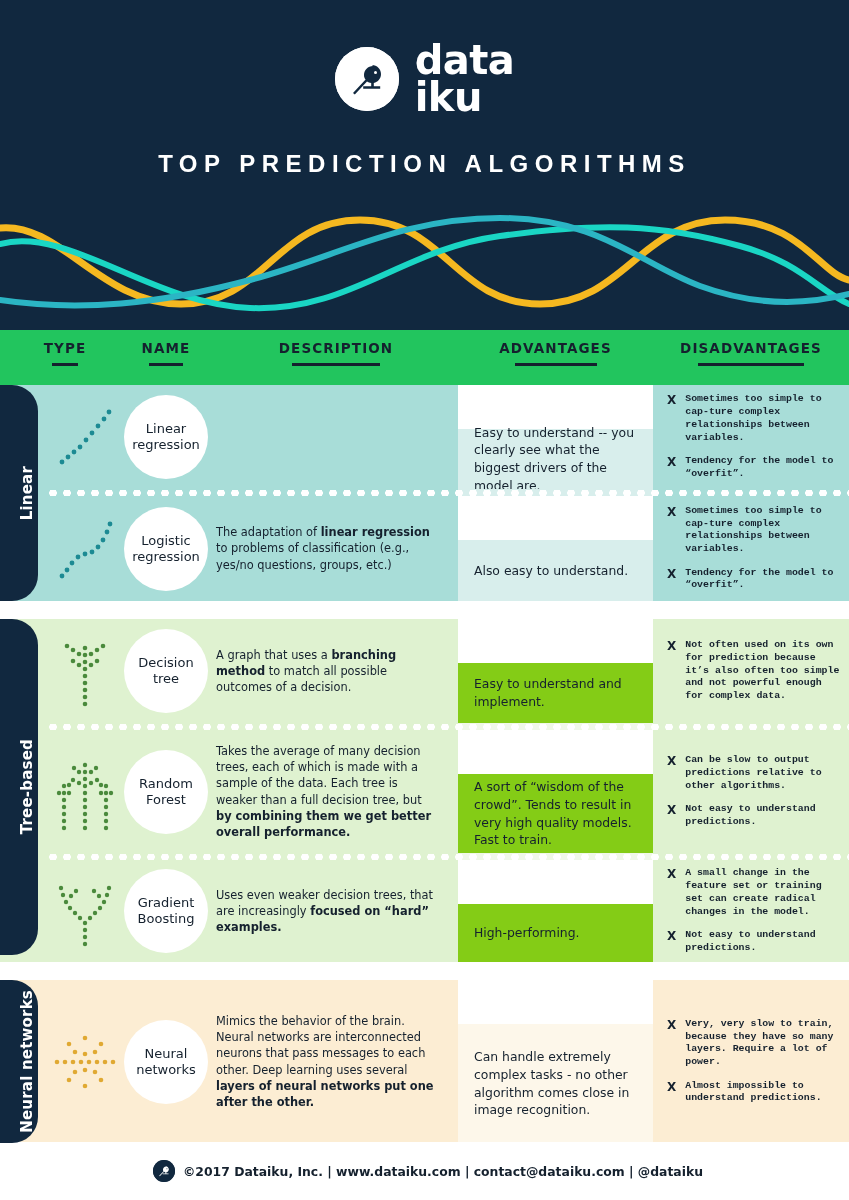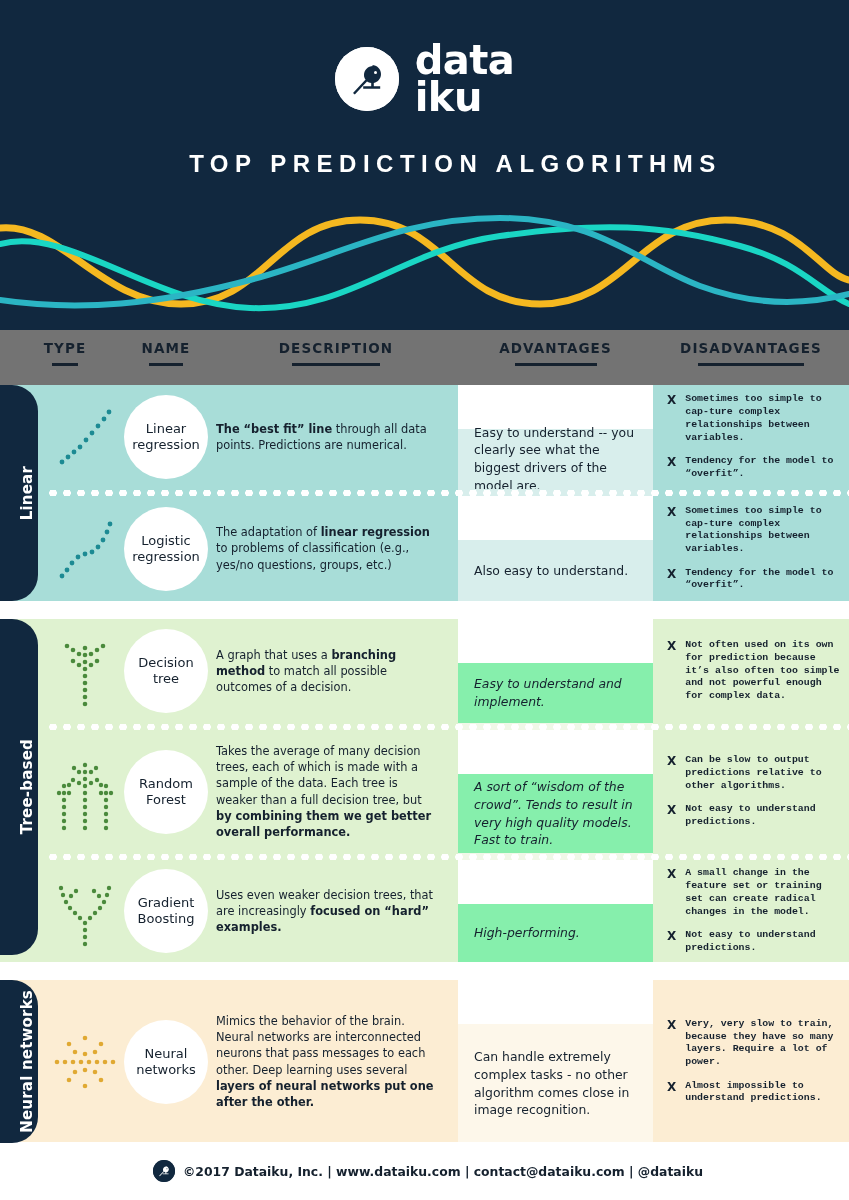--- a/index.html
+++ b/index.html
@@ -16,21 +16,20 @@
     background: #ffffff;
   }
 
   
   .header {
     position: relative;
     width: 849px;
     height: 330px;
     background: #11283f;
     overflow: hidden;
-    padding-left: 31px;
   }
   .logo-wrap {
     position: absolute;
     top: 42px;
     left: 0; right: 0;
     display: flex;
     justify-content: center;
     align-items: center;
     gap: 16px;
   }
@@ -61,21 +60,21 @@
     letter-spacing: 6.5px;
     font-family: Liberation Sans, sans-serif;
   }
   .waves { position: absolute; left: 0; top: 208px; }
 
   
   .colheads {
     position: relative;
     width: 849px;
     height: 55px;
-    background: #737373;
+    background: #22c55e;
   }
   .colhead {
     position: absolute;
     top: 10px;
     text-align: center;
     color: #15212e;
     font-size: 13.5px;
     font-weight: 700;
     letter-spacing: 1.1px;
     font-family: "DejaVu Sans", sans-serif;
@@ -123,21 +122,21 @@
   .row .band-left  { width: 458px; }
   .row .band-mid   { width: 195px; margin-top: 44px; }
   .row .band-right { width: 196px; }
 
   
   .g-linear .band-left  { background: #a8ddd8; }
   .g-linear .band-mid   { background: #d8eeec; }
   .g-linear .band-right { background: #a8ddd8; }
 
   .g-tree .band-left  { background: #dff2d0; }
-  .g-tree .band-mid   { background: #86efac; font-style: italic; }
+  .g-tree .band-mid   { background: #84cc16; }
   .g-tree .band-right { background: #dff2d0; }
 
   .g-nn .band-left  { background: #fcedd3; }
   .g-nn .band-mid   { background: #fdf7ea; }
   .g-nn .band-right { background: #fcedd3; }
 
   .band-left {
     position: relative;
     display: flex;
     align-items: center;
@@ -336,23 +335,20 @@
                 <circle cx="38" cy="29" r="2.4"></circle>
               <circle cx="44" cy="22" r="2.4"></circle>
                 <circle cx="50" cy="15" r="2.4"></circle>
               <circle cx="55" cy="8" r="2.4"></circle>
             </g>
           </svg>
         </div>
         <div class="name-bubble">
           <div>Linear</div>
           <div>regression</div>
-        </div>
-        <div class="desc">
-          <b>The “best fit” line</b><span> through all data points. Predictions are numerical.</span>
         </div>
       </div>
       <div class="band-mid">
         <div class="adv">Easy to understand -- you clearly see what the biggest drivers of the model are.</div>
       </div>
       <div class="band-right">
         <div class="dis-item">
           <span class="dis-x">X</span>
           <span class="dis-t">Sometimes too simple to cap-ture complex relationships between variables.</span>
         </div>

